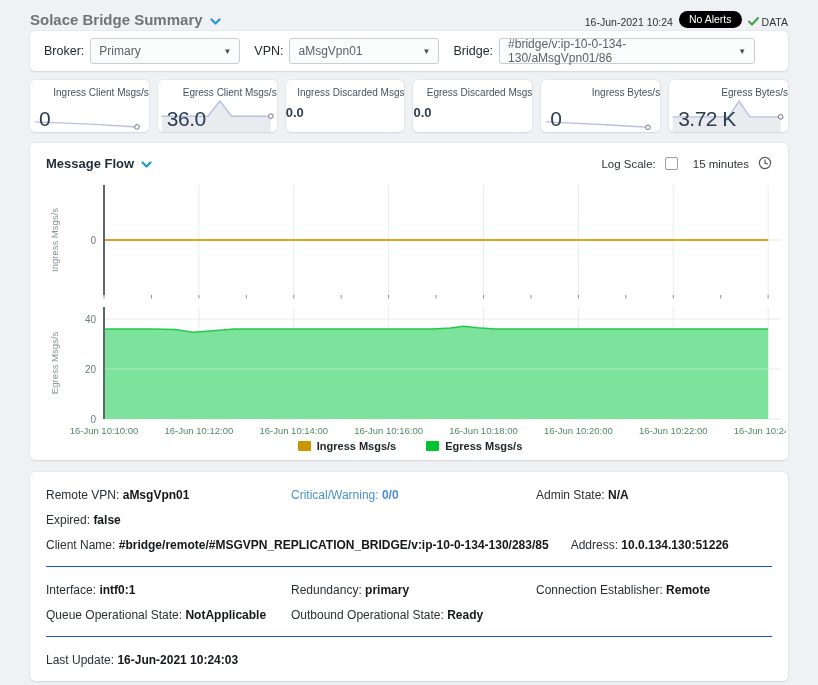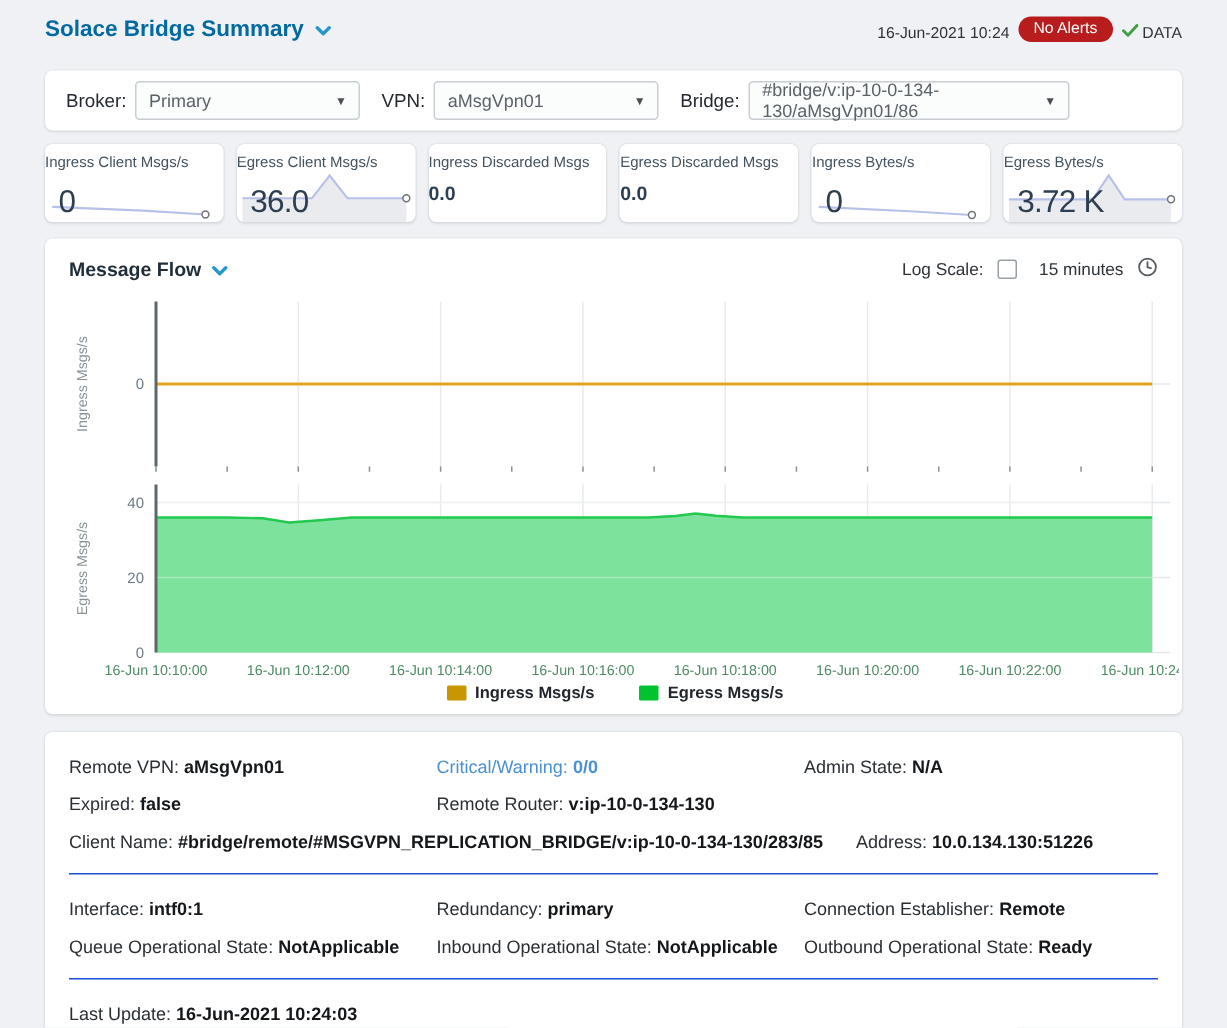--- a/index.html
+++ b/index.html
@@ -7,43 +7,43 @@
   body {
     background: #eff1f4;
     font-family: "Liberation Sans", sans-serif;
     color: #222;
     overflow: hidden;
   }
   .page { padding: 8px 30px 0 30px; }
 
   
   .top-header { display: flex; justify-content: space-between; align-items: center; height: 22px; }
-  .page-title { font-size: 15px; font-weight: bold; color: #0369a1; display: flex; align-items: center; gap: 7px; }
+  .page-title { font-size: 15px; font-weight: bold; color: #737373; display: flex; align-items: center; gap: 7px; }
   .chev-blue { display: inline-block; margin-top: 2px; }
   .header-right { display: flex; align-items: flex-end; gap: 6px; font-size: 10.5px; color: #2e3338; }
-  .alert-pill { background: #b91c1c; color: #fff; font-size: 10.5px; padding: 2.5px 10px; border-radius: 10px; }
+  .alert-pill { background: #000000; color: #fff; font-size: 10.5px; padding: 2.5px 10px; border-radius: 10px; }
   .data-flag { display: flex; align-items: center; gap: 3px; }
 
   
   .card { background: #fff; border-radius: 5px; box-shadow: 0 1px 2px rgba(40,50,60,.10), 0 0 0 1px rgba(40,50,60,.03); }
 
   
-  .filter-bar { margin-top: 17px; padding: 7px 14px; display: flex; align-items: center; gap: 14px; height: 40px; }
+  .filter-bar { margin-top: 1px; padding: 7px 14px; display: flex; align-items: center; gap: 14px; height: 40px; }
   .filter-group { display: flex; align-items: center; gap: 6px; }
   .filter-label { font-size: 12.5px; color: #23292e; }
   .select { background: #fbfcfc; border: 1px solid #c9ced3; border-radius: 3px; height: 26px; display: flex; align-items: center; justify-content: space-between; padding: 0 8px; font-size: 12px; color: #5a6268; cursor: pointer; }
   .select .sel-arrow { color: #4a4f54; font-size: 8px; margin-left: 8px; }
   .sel-broker { width: 150px; }
   .sel-vpn { width: 150px; }
-  .sel-bridge { width: 214px; }
+  .sel-bridge { width: 256px; }
 
   
   .stats-row { margin-top: 9px; display: flex; gap: 9px; }
   .stat-card { flex: 1; height: 52px; position: relative; overflow: hidden; }
-  .stat-label { margin-top: 7px; text-align: left; font-size: 10px; color: #44535f; white-space: nowrap; }
+  .stat-label { margin-top: 7px; text-align: right; font-size: 10px; color: #44535f; white-space: nowrap; }
   .stat-value { position: absolute; left: 9px; bottom: 1px; font-size: 21px; color: #2d3e50; letter-spacing: -0.5px; z-index: 2; }
   .stat-value-center { text-align: left; font-size: 13px; font-weight: bold; color: #2d3e50; margin-top: 7px; }
   svg.spark { position: absolute; left: 0; right: 0; bottom: 0; width: 100%; height: 36px; z-index: 1; }
 
   
   .chart-card { margin-top: 11px; padding: 12px 10px 8px 12px; }
   .chart-header { display: flex; justify-content: space-between; align-items: center; padding: 0 6px 0 4px; }
   .section-title { font-size: 13px; font-weight: bold; color: #1f2d38; display: flex; align-items: center; gap: 7px; }
   .chart-controls { display: flex; align-items: center; gap: 9px; font-size: 11.5px; color: #2e3338; }
   .chart-controls input[type=checkbox] { appearance: none; -webkit-appearance: none; width: 13px; height: 13px; border: 1px solid #98a0a6; border-radius: 2px; background: #fff; cursor: pointer; }
@@ -254,37 +254,35 @@
 
   <div class="card details-card">
     <div class="detail-section">
       <div class="detail-row">
         <span class="detail-item"><span>Remote VPN:</span> <b>aMsgVpn01</b></span>
         <span class="detail-item link-blue"><span class="lbl">Critical/Warning:</span> <b>0/0</b></span>
         <span class="detail-item"><span>Admin State:</span> <b>N/A</b></span>
       </div>
       <div class="detail-row">
         <span class="detail-item"><span>Expired:</span> <b>false</b></span>
-        <span class="detail-item"><span>Remote Router:</span> <b>v:ip-10-0-134-130</b></span>
         <span></span>
       </div>
       <div class="detail-row flow">
         <span class="detail-item"><span>Client Name:</span> <b>#bridge/remote/#MSGVPN_REPLICATION_BRIDGE/v:ip-10-0-134-130/283/85</b></span>
         <span class="detail-item"><span>Address:</span> <b>10.0.134.130:51226</b></span>
       </div>
     </div>
     <div class="detail-section">
       <div class="detail-row">
         <span class="detail-item"><span>Interface:</span> <b>intf0:1</b></span>
         <span class="detail-item"><span>Redundancy:</span> <b>primary</b></span>
         <span class="detail-item"><span>Connection Establisher:</span> <b>Remote</b></span>
       </div>
       <div class="detail-row">
         <span class="detail-item"><span>Queue Operational State:</span> <b>NotApplicable</b></span>
-        <span class="detail-item"><span>Inbound Operational State:</span> <b>NotApplicable</b></span>
         <span class="detail-item"><span>Outbound Operational State:</span> <b>Ready</b></span>
       </div>
     </div>
     <div class="detail-section">
       <div class="detail-row flow">
         <span class="detail-item"><span>Last Update:</span> <b>16-Jun-2021 10:24:03</b></span>
       </div>
     </div>
   </div>
 

